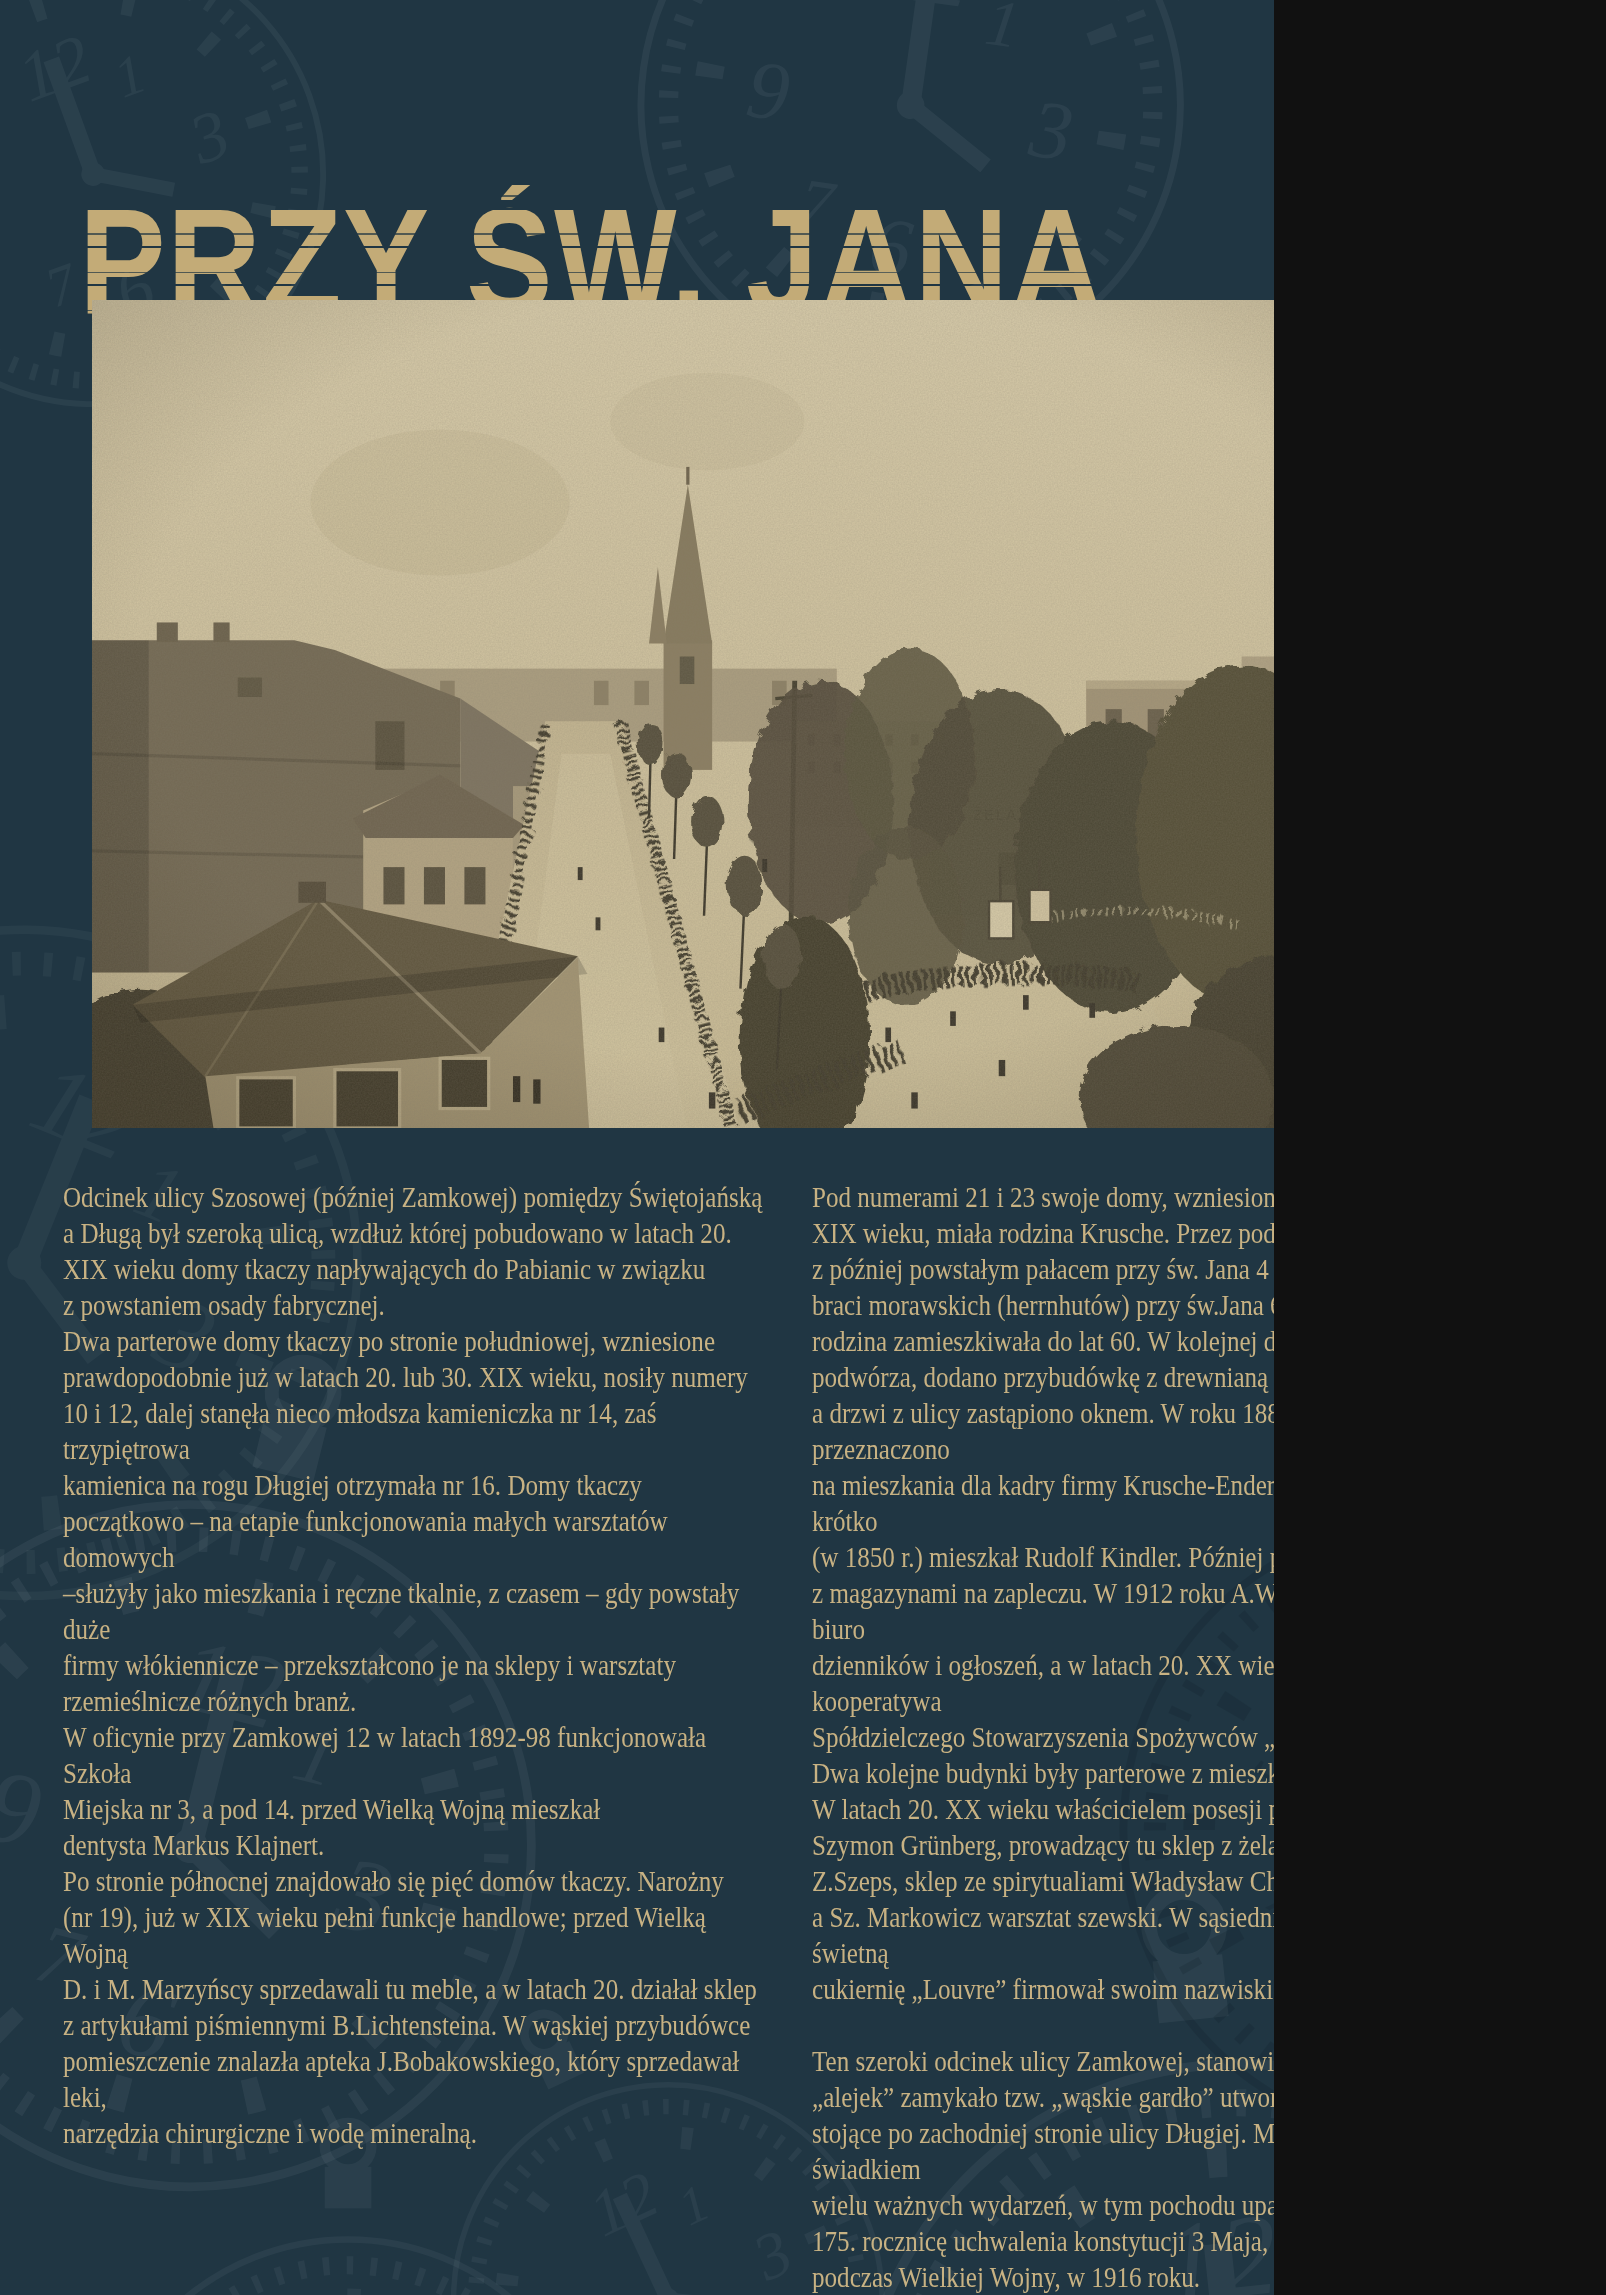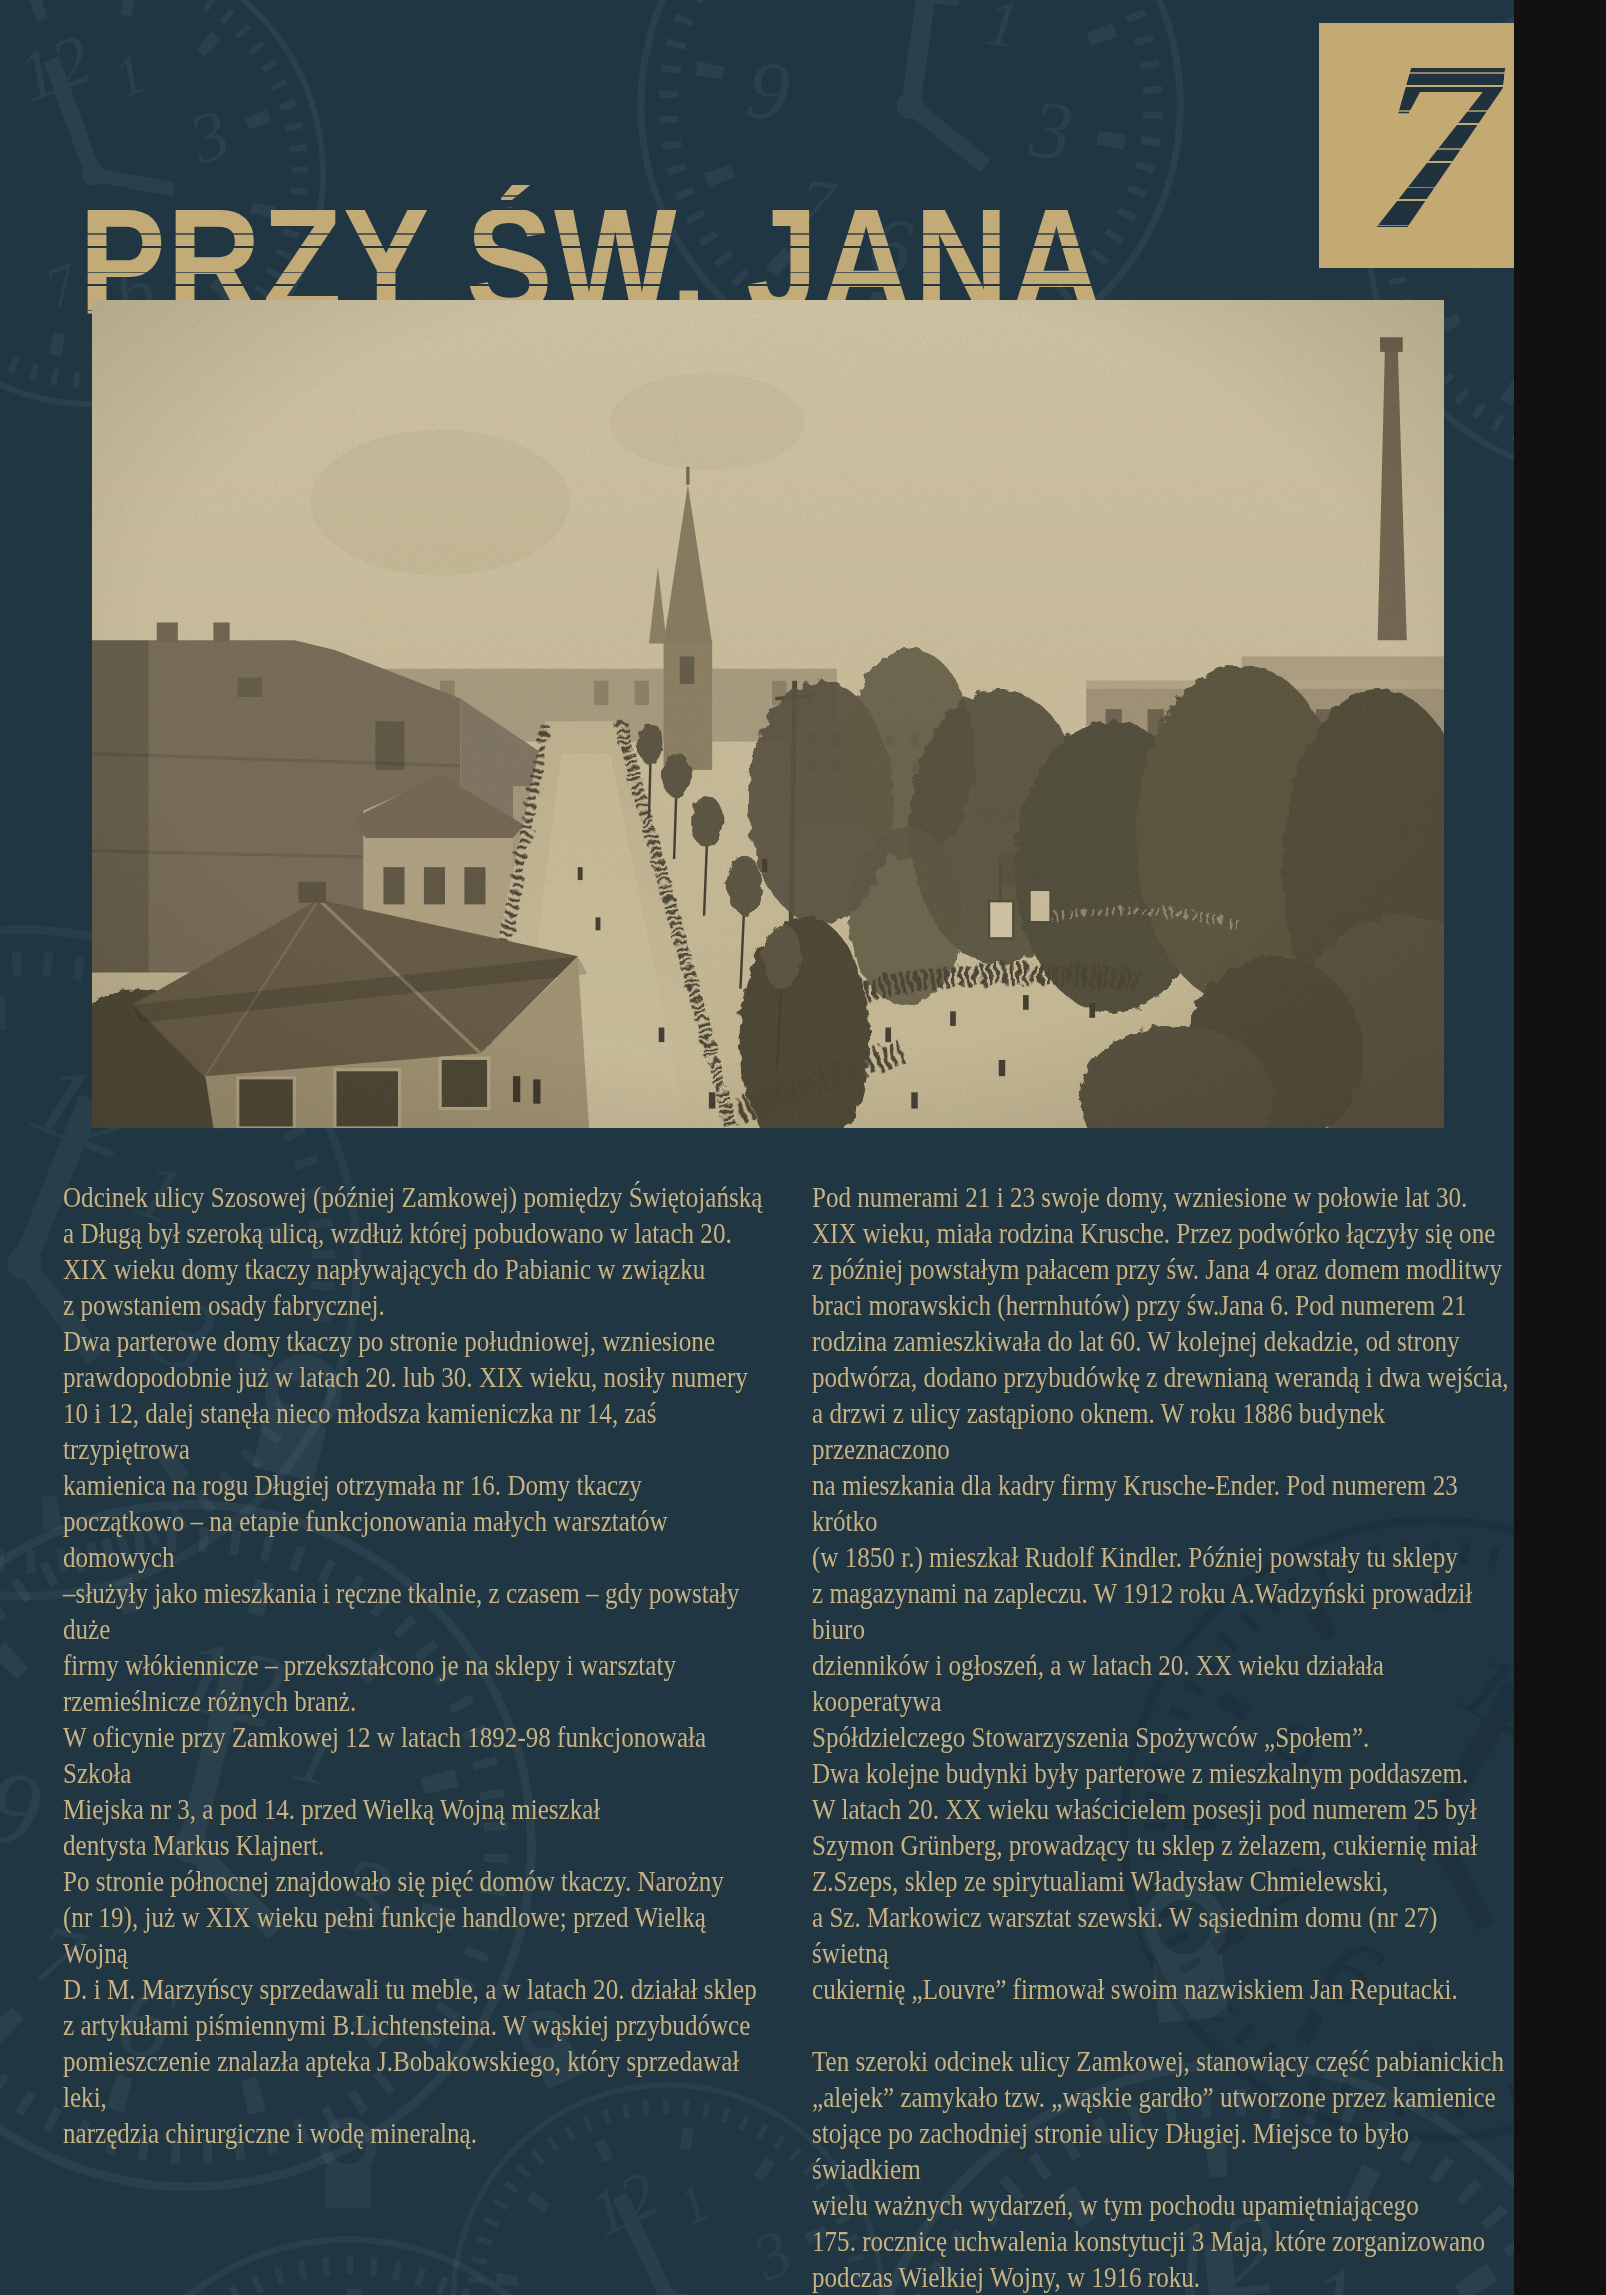--- a/index.html
+++ b/index.html
@@ -1,16 +1,16 @@
 <!DOCTYPE html>
 <html style="font-size:13px"><head>
 <meta charset="utf-8">
 <style>
   html,body{margin:0;padding:0;background:#111;}
-  .page{position:relative;width:1514px;height:2295px;background:#203643;overflow:hidden;
+  .page{position:relative;width:1274px;height:2295px;background:#203643;overflow:hidden;
         font-family:"Liberation Serif",serif;}
   .watermarks{position:absolute;left:0;top:0;width:1606px;height:2295px;pointer-events:none;}
 
   .title{position:absolute;left:79px;top:84px;width:1215px;height:162px;
          font-family:"Liberation Sans",sans-serif;font-weight:bold;font-size:151px;
          line-height:151px;color:#c3ab77;letter-spacing:1.6px;white-space:nowrap;
          transform:scaleX(0.86);transform-origin:0 0;}
   .distress{
     -webkit-mask-image:repeating-linear-gradient(180deg,#000 0 10.5px,rgba(0,0,0,.3) 10.5px 12px,#000 12px 23.5px,rgba(0,0,0,0) 23.5px 25px,#000 25px 38px);
     mask-image:repeating-linear-gradient(180deg,#000 0 10.5px,rgba(0,0,0,.3) 10.5px 12px,#000 12px 23.5px,rgba(0,0,0,0) 23.5px 25px,#000 25px 38px);}

